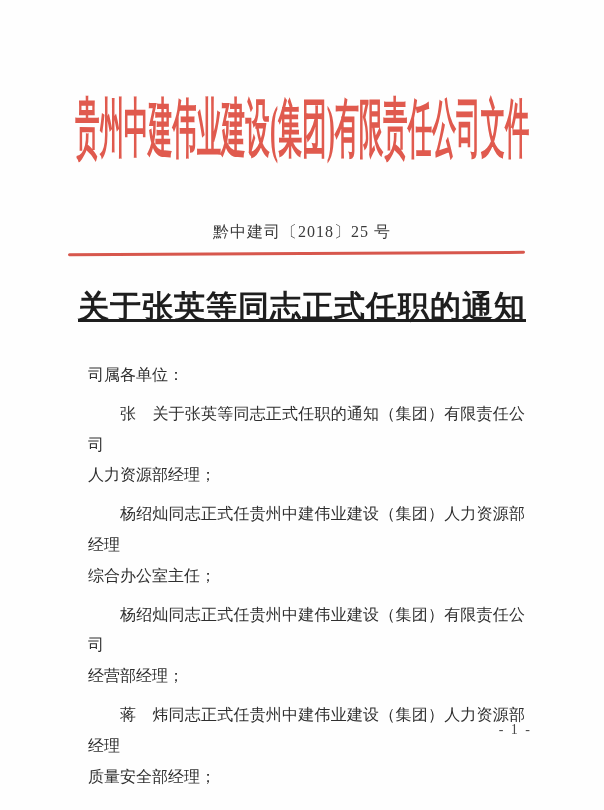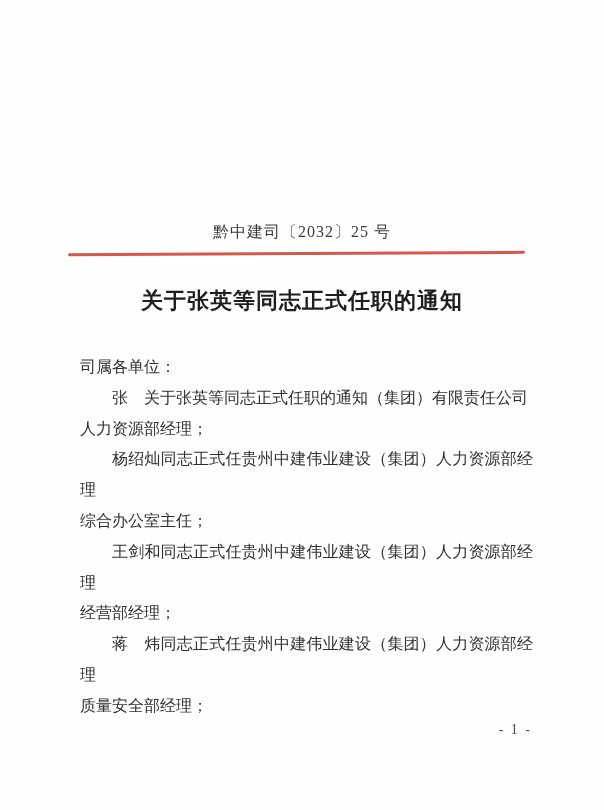--- a/index.html
+++ b/index.html
@@ -55,72 +55,76 @@
     border-radius: 2px;
     transform: rotate(-0.3deg);
   }
   
   .doc-title {
     position: absolute;
     top: 286px;
     left: 0;
     right: 0;
     text-align: center;
-    font-size: 22px;
+    font-size: 31px;
     font-weight: bold;
     letter-spacing: 1px;
     color: #1e1e1e;
+    text-decoration: underline;
   }
   
   .doc-body {
     position: absolute;
     top: 352px;
     left: 80px;
     width: 453px;
     font-size: 16px;
     line-height: 30.8px;
     color: #2f2f2f;
     text-align: justify;
   }
   .doc-body p {
-    margin: 0;
+    margin: 8px;
     white-space: pre-line;
   }
   .doc-body p.indent {
     text-indent: 2em;
   }
   
   .page-number {
     position: absolute;
     top: 722px;
     right: 72px;
     font-size: 14px;
     letter-spacing: 2px;
     color: #4a4a4a;
   }
 </style>
 </head>
 <body>
 
 <div class="page">
 
+  <div class="masthead">
+    <div class="masthead-text">贵州中建伟业建设(集团)有限责任公司文件</div>
+  </div>
 
-  <div class="doc-number">黔中建司〔2032〕25 号</div>
+  <div class="doc-number">黔中建司〔2018〕25 号</div>
 
   <div class="red-divider"></div>
 
   <h1 class="doc-title">关于张英等同志正式任职的通知</h1>
 
   <div class="doc-body">
     <p>司属各单位：</p>
     <p class="indent">张　关于张英等同志正式任职的通知（集团）有限责任公司
 人力资源部经理；</p>
     <p class="indent">杨绍灿同志正式任贵州中建伟业建设（集团）人力资源部经理
 综合办公室主任；</p>
-    <p class="indent">王剑和同志正式任贵州中建伟业建设（集团）人力资源部经理
+    <p class="indent">杨绍灿同志正式任贵州中建伟业建设（集团）有限责任公司
 经营部经理；</p>
     <p class="indent">蒋　炜同志正式任贵州中建伟业建设（集团）人力资源部经理
 质量安全部经理；</p>
   </div>
 
   <div class="page-number">- 1 -</div>
 
 </div>
 
 </body></html>

